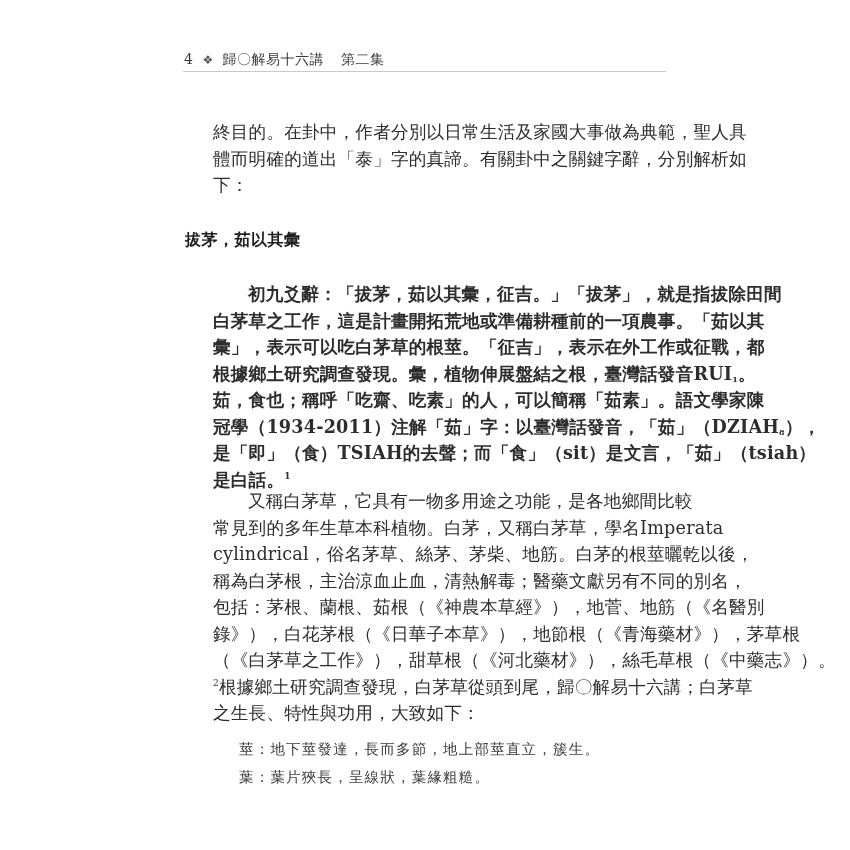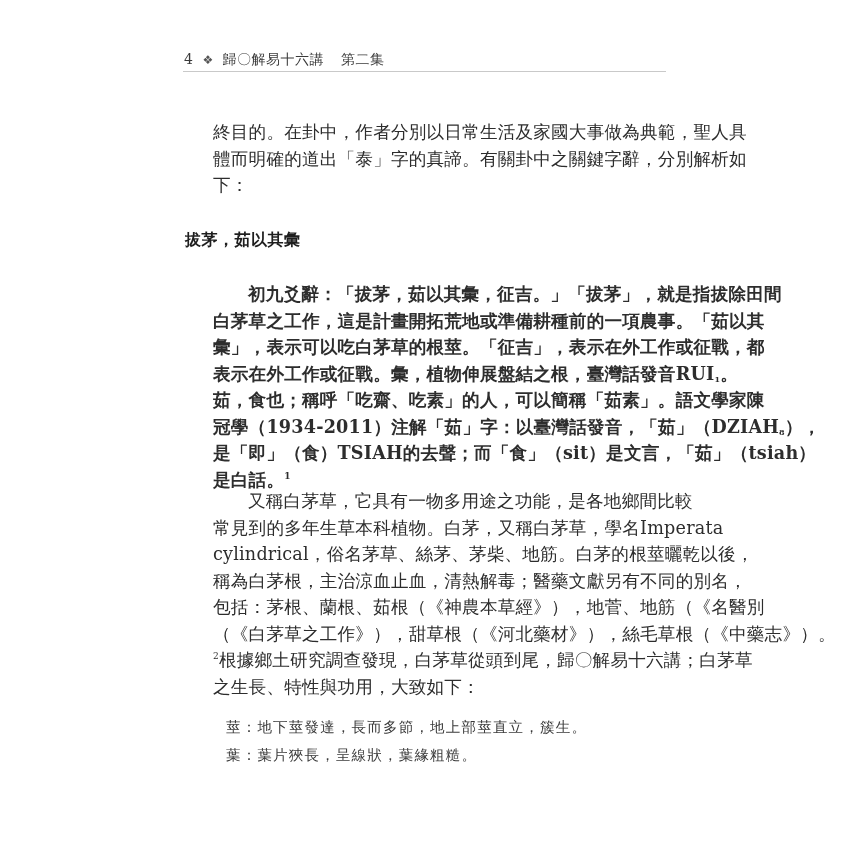--- a/index.html
+++ b/index.html
@@ -84,26 +84,27 @@
       vertical-align: 7px;
       line-height: 0;
     }
     sub.tone {
       font-size: 8px;
       vertical-align: -2px;
       line-height: 0;
     }
     .list {
       position: absolute;
-      left: 226px;
+      left: 239px;
       width: 420px;
       font-size: 14.5px;
       line-height: 28px;
       color: #3a3a3a;
       letter-spacing: 1.2px;
+      margin-top: 22px;
     }
     .list .item {
       display: block;
       white-space: nowrap;
     }
   </style>
 </head>
 <body>
 
 <div class="page">
@@ -121,33 +122,34 @@
     <span class="line">體而明確的道出「泰」字的真諦。有關卦中之關鍵字辭，分別解析如</span>
     <span class="line">下：</span>
   </div>
 
   <div class="section-title">拔茅，茹以其彙</div>
 
   <div class="body-text" style="top:281px;font-weight:bold;">
     <span class="line indent">初九爻辭：「拔茅，茹以其彙，征吉。」「拔茅」，就是指拔除田間</span>
     <span class="line">白茅草之工作，這是計畫開拓荒地或準備耕種前的一項農事。「茹以其</span>
     <span class="line">彙」，表示可以吃白茅草的根莖。「征吉」，表示在外工作或征戰，都</span>
-    <span class="line"><span>表示在外工作或征戰。彙，植物伸展盤結之根，臺灣話發音RUI</span><sub class="tone">1</sub><span>。</span></span>
+    <span class="line"><span>根據鄉土研究調查發現。彙，植物伸展盤結之根，臺灣話發音RUI</span><sub class="tone">1</sub><span>。</span></span>
     <span class="line">茹，食也；稱呼「吃齋、吃素」的人，可以簡稱「茹素」。語文學家陳</span>
     <span class="line"><span>冠學（1934-2011）注解「茹」字：以臺灣話發音，「茹」（DZIAH</span><sub class="tone">8</sub><span>），</span></span>
     <span class="line">是「即」（食）TSIAH的去聲；而「食」（sit）是文言，「茹」（tsiah）</span>
     <span class="line"><span>是白話。</span><sup class="fn">1</sup></span>
   </div>
 
   <div class="body-text" style="top:488px;">
     <span class="line indent">又稱白茅草，它具有一物多用途之功能，是各地鄉間比較</span>
     <span class="line">常見到的多年生草本科植物。白茅，又稱白茅草，學名Imperata</span>
     <span class="line">cylindrical，俗名茅草、絲茅、茅柴、地筋。白茅的根莖曬乾以後，</span>
     <span class="line">稱為白茅根，主治涼血止血，清熱解毒；醫藥文獻另有不同的別名，</span>
     <span class="line">包括：茅根、蘭根、茹根（《神農本草經》），地菅、地筋（《名醫別</span>
+    <span class="line">錄》），白花茅根（《日華子本草》），地節根（《青海藥材》），茅草根</span>
     <span class="line">（《白茅草之工作》），甜草根（《河北藥材》），絲毛草根（《中藥志》）。</span>
     <span class="line"><sup class="fn">2</sup><span>根據鄉土研究調查發現，白茅草從頭到尾，歸〇解易十六講；白茅草</span></span>
     <span class="line">之生長、特性與功用，大致如下：</span>
   </div>
 
   <div class="list" style="top:713px;">
     <span class="item"><span>莖</span><span>：地下莖發達，長而多節，地上部莖直立，簇生。</span></span>
     <span class="item"><span>葉</span><span>：葉片狹長，呈線狀，葉緣粗糙。</span></span>
   </div>
 

